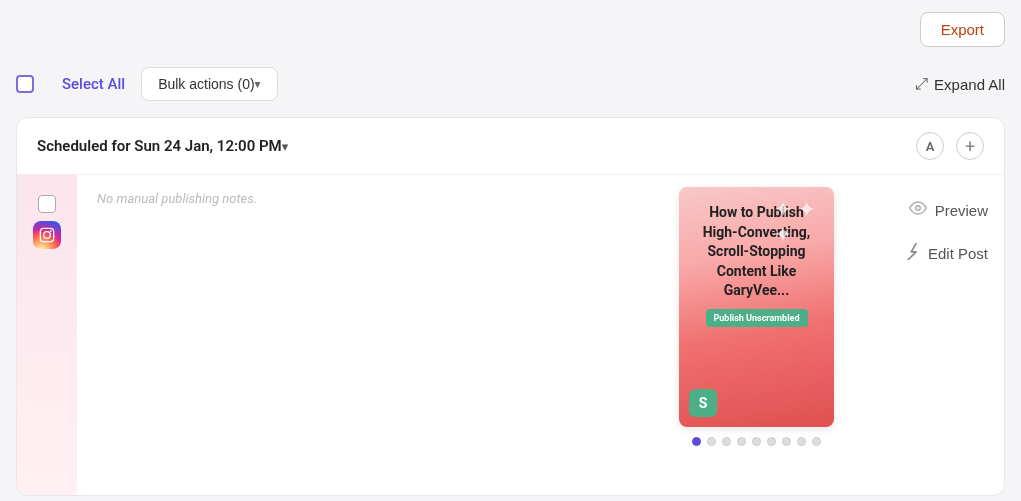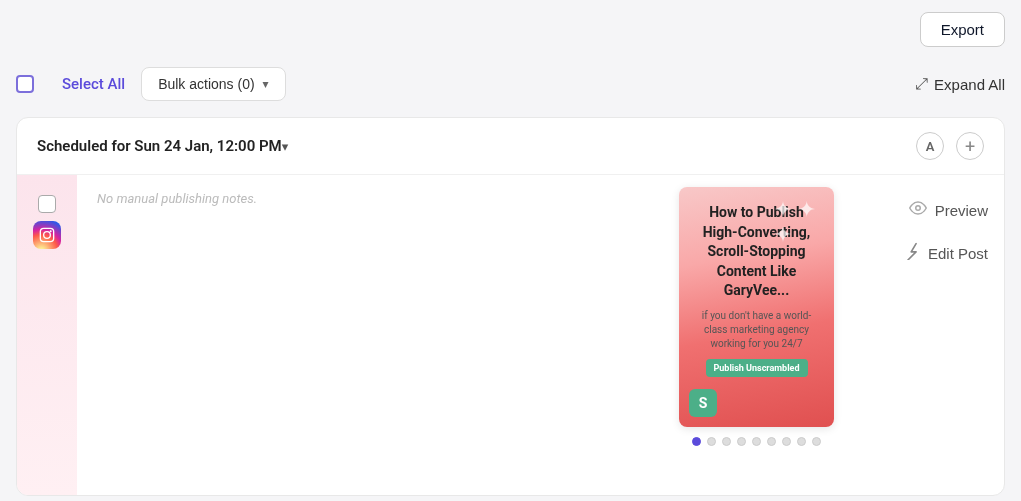--- a/index.html
+++ b/index.html
@@ -15,21 +15,21 @@
     .top-bar {
       display: flex;
       justify-content: flex-end;
       align-items: center;
       padding: 12px 16px;
       gap: 10px;
       background: #f5f5f7;
     }
     .btn-export {
       background: #fff;
-      color: #0f172a;
+      color: #c2410c;
       border: 1.5px solid #ccc;
       border-radius: 8px;
       padding: 8px 20px;
       font-size: 15px;
       font-weight: 500;
       cursor: pointer;
     }
     .btn-create-post {
       background: #5b4bdb;
       color: #fff;
@@ -70,21 +70,20 @@
     }
     .select-all-label {
       color: #5b4bdb;
       font-size: 15px;
       font-weight: 500;
       margin-left: 20px;
     }
     .bulk-actions-btn {
       display: flex;
       align-items: center;
-      gap: 8px;
       background: #fff;
       border: 1.5px solid #ddd;
       border-radius: 8px;
       padding: 8px 16px;
       font-size: 14px;
       color: #333;
       cursor: pointer;
     }
     .chevron-down {
       font-size: 12px;
@@ -426,21 +425,20 @@
       </div>
 
       <div class="post-info">
         <div class="no-notes">No manual publishing notes.</div>
       </div>
 
       <div class="image-area">
         <div class="post-image-card">
           <div class="post-image-decor">✦ ✦<br>✦</div>
           <div class="post-image-title">How to Publish High-Converting, Scroll-Stopping Content Like GaryVee...</div>
-          <div class="post-image-subtitle">if you don't have a world-class marketing agency working for you 24/7</div>
           <div class="post-image-badge">Publish Unscrambled</div>
           <div class="post-image-s-badge">S</div>
         </div>
         <div class="image-dots">
           <div class="dot active"></div>
           <div class="dot"></div>
           <div class="dot"></div>
           <div class="dot"></div>
           <div class="dot"></div>
           <div class="dot"></div>

